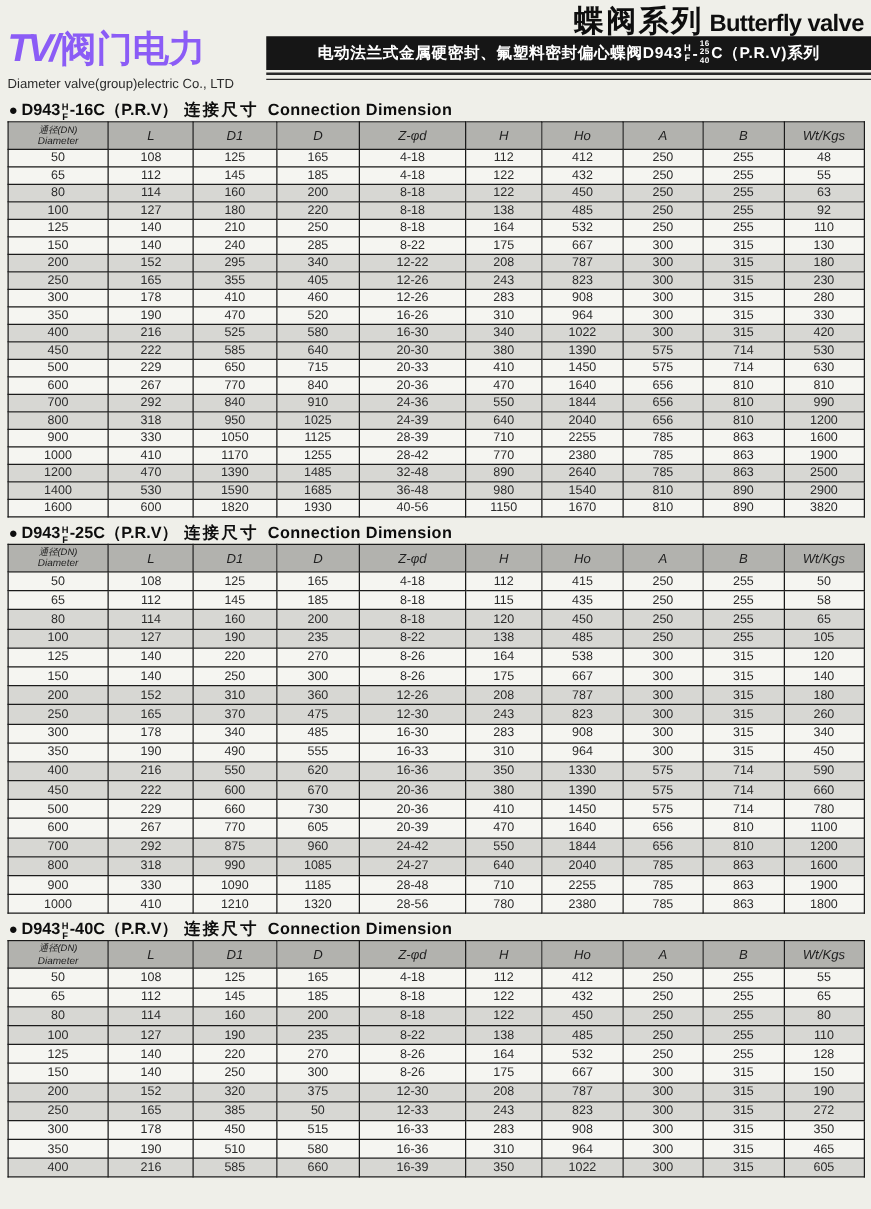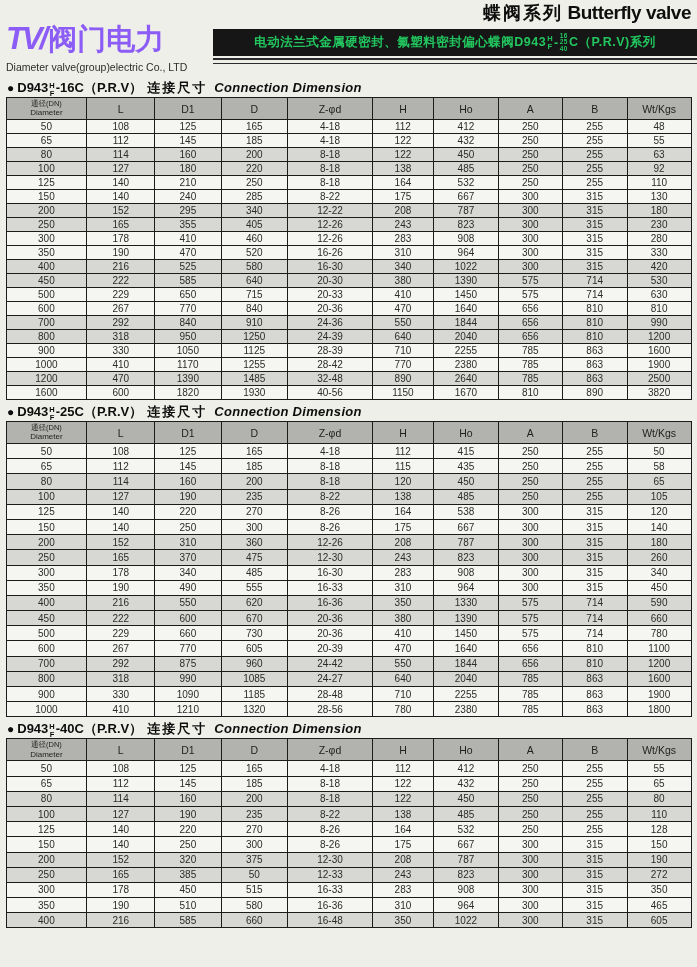--- a/index.html
+++ b/index.html
@@ -11,36 +11,36 @@
   }
   .page { position: relative; width: 697px; height: 967px; }
 
   
   .header { position: relative; height: 76px; }
   .top-title {
     position: absolute; top: 1px; right: 6px;
     font-weight: 900; color: #0e0e0e; white-space: nowrap;
     letter-spacing: 0px;
   }
-  .top-title .cn { font-size: 18px; letter-spacing: 2px; }
+  .top-title .cn { font-size: 24px; letter-spacing: 2px; }
   .top-title .en { font-size: 19px; letter-spacing: -0.5px; }
 
   .logo { position: absolute; left: 6px; top: 20px; width: 208px; }
   .logo-line { white-space: nowrap; color: #8b5cf6; }
   .logo-mark {
     font-style: italic; font-weight: 900; font-size: 31px;
     letter-spacing: -3px; padding-right: 3px;
   }
   .logo-name { font-weight: 900; font-size: 29px; letter-spacing: 0px; }
   .tagline { font-size: 10.5px; color: #2c2c2c; margin-top: 1px; white-space: nowrap; }
 
   .banner-wrap { position: absolute; left: 213px; right: 0; top: 29px; }
   .banner {
     background: var(--banner-bg, #161616);
-    color: #22c55e;
+    color: #ffffff;
     height: 27px;
     display: flex; align-items: center; justify-content: center;
     font-weight: bold; font-size: 12.5px; white-space: nowrap;
     letter-spacing: 0.5px;
   }
   .rules { margin-top: 2px; height: 3px;
     border-top: 2px solid #2a2a2a; border-bottom: 1px solid #2a2a2a; }
 
   .vstack { display: inline-flex; flex-direction: column; line-height: 1;
     vertical-align: middle; text-align: center; margin: 0 1px; }
@@ -48,37 +48,37 @@
   .frac span { font-size: 7.5px; font-weight: bold; }
   .stack3 span { font-size: 6.5px; font-weight: bold; }
 
   
   .section-title {
     margin: 4px 2px 2px 7px;
     font-weight: bold; font-size: 13px; color: #0d0d0d;
     white-space: nowrap; height: 15px; line-height: 15px;
   }
   .section-title .bullet { font-size: 12px; margin-right: 3px; }
-  .section-title .en { margin-left: 7px; letter-spacing: 0.3px; font-style: italic; }
+  .section-title .en { margin-left: 7px; letter-spacing: 0.3px; }
   .section-title .cn-label { margin-left: 5px; letter-spacing: 2px; }
   .section-title .frac { position: relative; top: 1px; }
 
   
   table {
     border-collapse: collapse; table-layout: fixed;
     width: 686px; margin: 0 auto;
   }
   th, td {
     border: 1.5px solid #1b1b1b;
     text-align: center; vertical-align: middle;
     padding: 0; overflow: hidden; white-space: nowrap;
   }
   thead th {
     background: var(--header-bg, #b2b2ae);
-    color: #1f1f1f; font-weight: normal; font-size: 10.5px; height: 21px;
+    color: #1f1f1f; font-weight: normal; font-size: 10.5px; height: 21px; font-style: italic;
   }
   thead th.dncell div { line-height: 1.15; }
   thead th.dncell .dn-cn { font-size: 7.5px; }
   thead th.dncell .dn-en { font-size: 8px; }
   tbody td {
     background: var(--row-bg, #f5f5f1);
     color: #2b2b2b; font-size: 10px;
   }
   tr.shade td { background: var(--row-alt-bg, #d7d7d3); }
   table.t0 tbody td { height: 13px; }
@@ -335,21 +335,21 @@
           <td>550</td>
           <td>1844</td>
           <td>656</td>
           <td>810</td>
           <td>990</td>
         </tr>
         <tr class="shade">
           <td>800</td>
           <td>318</td>
           <td>950</td>
-          <td>1250</td>
+          <td>1025</td>
           <td>24-39</td>
           <td>640</td>
           <td>2040</td>
           <td>656</td>
           <td>810</td>
           <td>1200</td>
         </tr>
         <tr>
           <td>900</td>
           <td>330</td>
@@ -378,20 +378,32 @@
           <td>1200</td>
           <td>470</td>
           <td>1390</td>
           <td>1485</td>
           <td>32-48</td>
           <td>890</td>
           <td>2640</td>
           <td>785</td>
           <td>863</td>
           <td>2500</td>
+        </tr>
+        <tr class="shade">
+          <td>1400</td>
+          <td>530</td>
+          <td>1590</td>
+          <td>1685</td>
+          <td>36-48</td>
+          <td>980</td>
+          <td>1540</td>
+          <td>810</td>
+          <td>890</td>
+          <td>2900</td>
         </tr>
         <tr>
           <td>1600</td>
           <td>600</td>
           <td>1820</td>
           <td>1930</td>
           <td>40-56</td>
           <td>1150</td>
           <td>1670</td>
           <td>810</td>
@@ -812,21 +824,21 @@
           <td>964</td>
           <td>300</td>
           <td>315</td>
           <td>465</td>
         </tr>
         <tr class="shade">
           <td>400</td>
           <td>216</td>
           <td>585</td>
           <td>660</td>
-          <td>16-48</td>
+          <td>16-39</td>
           <td>350</td>
           <td>1022</td>
           <td>300</td>
           <td>315</td>
           <td>605</td>
         </tr>
       </tbody>
     </table>
 
 </div>

